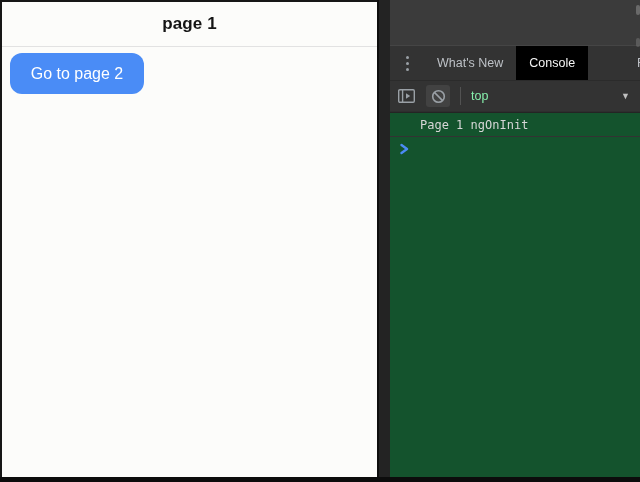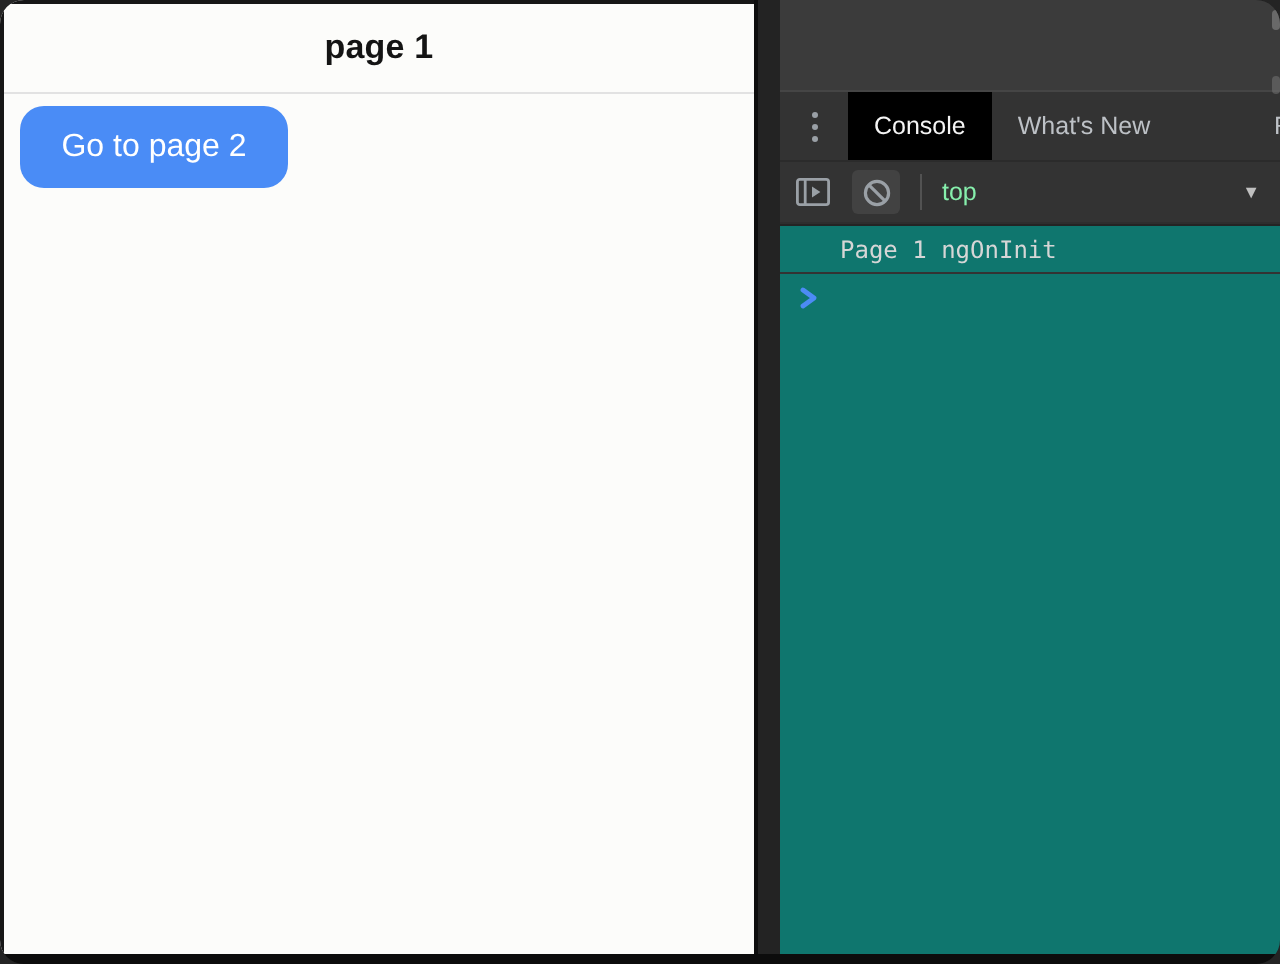--- a/index.html
+++ b/index.html
@@ -1,17 +1,17 @@
 <!DOCTYPE html>
 <html><head>
 <meta charset="utf-8">
 <style>
   html,body{margin:0;padding:0;background:#242424;}
   .stage{position:relative;width:640px;height:482px;overflow:hidden;
-         font-family:"Liberation Sans",sans-serif;background:#242424;border-radius:12px;}
+         font-family:"Liberation Sans",sans-serif;background:#242424;}
 
   
   .app-pane{position:absolute;left:0;top:0;width:377px;height:477px;
             background:#fcfcfa;border-top:2px solid #161616;border-left:2px solid #161616;
             box-sizing:border-box;}
   .app-header{position:relative;height:44px;background:#fcfcfa;
               border-bottom:1px solid #e2e2e2;display:flex;align-items:center;justify-content:center;}
   .app-title{font-size:17px;font-weight:700;color:#141414;letter-spacing:.1px;}
   .go-btn{display:block;margin:6px 0 0 8px;width:134px;height:41px;border:none;
           border-radius:12px;background:#4a8cf6;color:#ffffff;font-size:16px;
@@ -43,21 +43,21 @@
   .toolbar{height:31px;background:#333333;border-bottom:1px solid #2e2e2e;
            display:flex;align-items:center;box-sizing:border-box;padding:0 6px 0 4px;}
   .tool-btn{display:flex;align-items:center;justify-content:center;width:24px;height:22px;
             border-radius:3px;cursor:pointer;}
   .tool-btn.with-bg{background:#424242;margin-left:8px;}
   .vsep{width:1px;height:18px;background:#525252;margin:0 10px 0 10px;}
   .ctx{font-size:12.5px;color:#86efac;cursor:pointer;}
   .spacer{flex:1;}
   .dd-arrow{font-size:9px;color:#c0c0c0;cursor:pointer;padding:2px 4px;}
 
-  .console{position:absolute;left:0;top:113px;right:0;bottom:0;background:#0f766e;}
+  .console{position:absolute;left:0;top:113px;right:0;bottom:0;background:#14532d;}
   .c-row{height:24px;display:flex;align-items:center;padding-left:30px;
          border-bottom:1px solid #333333;font-family:"DejaVu Sans Mono",monospace;
          font-size:12px;color:#d6d6d6;box-sizing:border-box;white-space:nowrap;}
   .prompt-row{height:24px;display:flex;align-items:center;padding-left:10px;
               box-sizing:border-box;cursor:text;}
 
   
   .bottom-strip{position:absolute;left:0;top:477px;width:640px;height:5px;background:#0c0c0c;}
 </style>
 </head>
@@ -82,22 +82,22 @@
       <div class="scroll-mark m1"></div>
       <div class="scroll-mark m2"></div>
     </div>
 
     <div class="tabbar">
       <div class="kebab">
         <i></i>
           <i></i>
           <i></i>
       </div>
+      <div class="tab">What's New</div>
       <div class="tab active">Console</div>
-      <div class="tab">What's New</div>
       <div class="tab partial">R</div>
     </div>
 
     <div class="toolbar">
       <div class="tool-btn">
         <span style="display:flex;">
           <svg width="17" height="14" viewBox="0 0 17 14">
             <rect x="0.7" y="0.7" width="15.6" height="12.6" rx="1.2" fill="none" stroke="#9aa0a6" stroke-width="1.4"></rect>
             <line x1="4.6" y1="0.7" x2="4.6" y2="13.3" stroke="#9aa0a6" stroke-width="1.4"></line>
             <path d="M8 4.2 L12.2 7 L8 9.8 Z" fill="#9aa0a6"></path>

